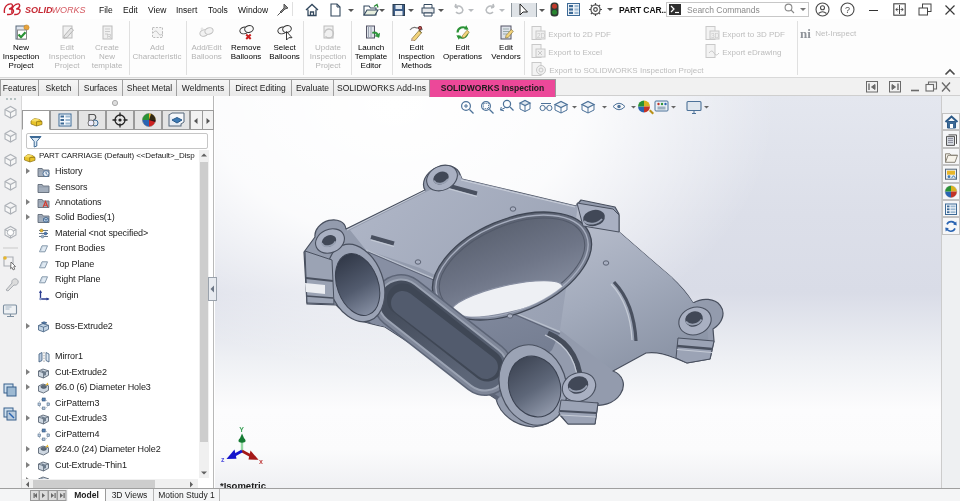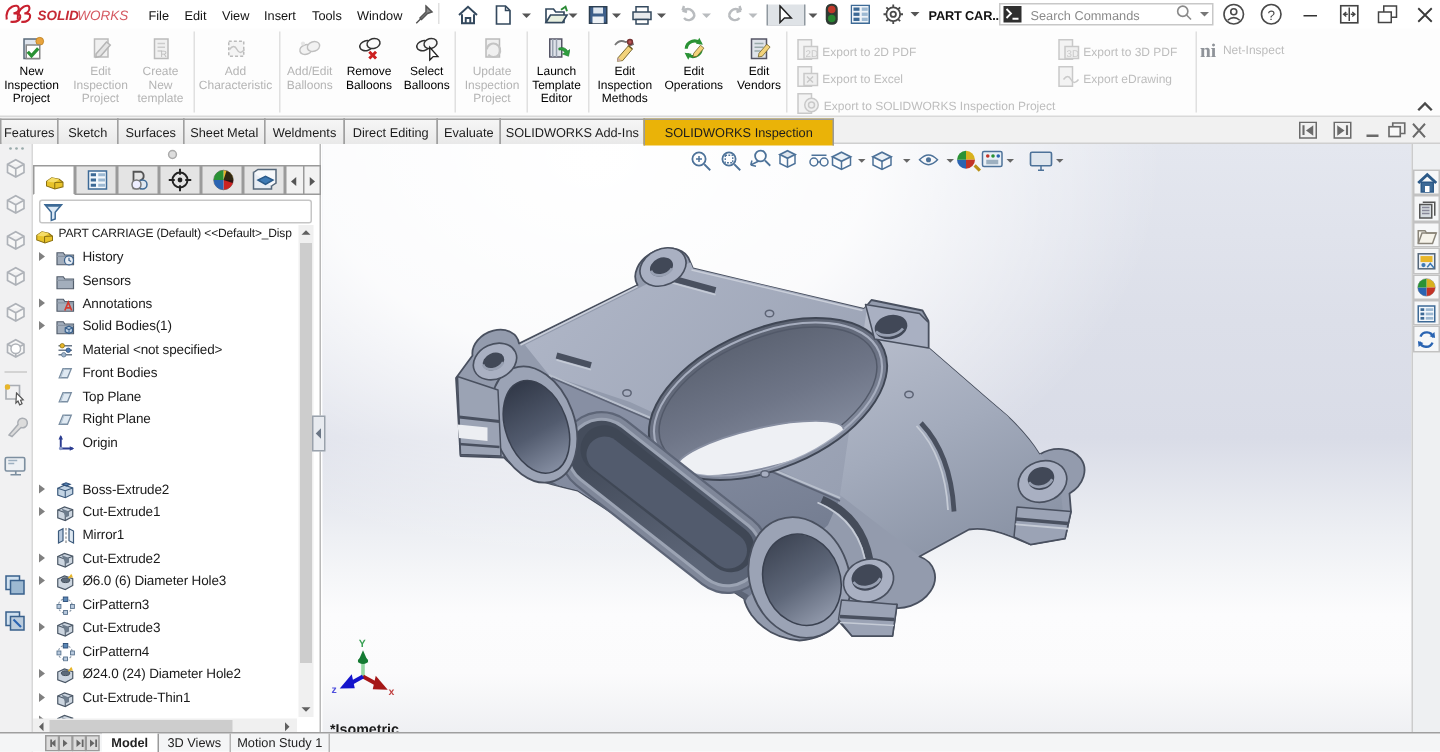--- a/index.html
+++ b/index.html
@@ -12,21 +12,21 @@
 
 #ribbon{position:absolute;left:0;top:19px;width:960px;height:59px;background:#fdfdfd;border-bottom:1px solid #d9d9d9}
 .rsep{position:absolute;top:2px;height:54px;width:1px;background:#e0e0e0}
 .rbtn{position:absolute;top:5px;text-align:center;font-size:8px;line-height:9px;color:#000;white-space:normal}
 .rbtn.dis{color:#b4b4b4;font-weight:normal}
 .rico{display:block;margin:0 auto 2px auto;width:17px;height:17px}
 .rrow{position:absolute;font-size:8px;color:#bdbdbd;white-space:nowrap}
 
 #tabbar{position:absolute;left:0;top:78px;width:960px;height:18px;background:#f1f1f1;border-bottom:1px solid #cfcfcf}
 .tab{position:absolute;top:1px;height:17px;border:1px solid #a0a0a0;border-bottom:none;background:linear-gradient(#f6f6f6,#e9e9e9);font-size:8.5px;color:#1c1c1c;text-align:center;line-height:16px}
-.tab.act{background:#eab308;font-weight:normal;height:18px;z-index:2;border-color:#9a9a9a}
+.tab.act{background:#ec4899;font-weight:bold;height:18px;z-index:2;border-color:#9a9a9a}
 
 #lstrip{position:absolute;left:0;top:96px;width:22px;height:405px;background:#f1f1f2;border-right:1px solid #d8d8d8}
 
 #tree{position:absolute;left:22px;top:96px;width:192px;height:394px;background:#fff;border-right:1px solid #b9b9b9}
 .ttabs{position:absolute;left:0;top:14px;width:192px;height:20px;background:#ececec;border-bottom:1px solid #9a9a9a}
 .ttab{position:absolute;top:0px;height:20px;width:28px;border:1px solid #9a9a9a;background:#e4e4e4}
 .ttab.act{background:#fff;border-bottom:1px solid #fff}
 .trow{position:absolute;left:0;width:176px;height:15px;font-size:9px;color:#1a1a1a}
 .trow .arr{position:absolute;left:4px;top:4px;width:0;height:0;border-left:4px solid #808080;border-top:3.5px solid transparent;border-bottom:3.5px solid transparent}
 .trow .lbl{position:absolute;left:33px;top:2px;letter-spacing:-0.1px}
@@ -551,27 +551,20 @@
           <use href="#i-orig"></use>
         </svg>
         <span class="lbl">Origin</span>
       </div>
   <div class="trow" style="top:222.5px">
         <span class="arr"></span>
         <svg class="ticon">
           <use href="#i-boss"></use>
         </svg>
         <span class="lbl">Boss-Extrude2</span>
-      </div>
-  <div class="trow" style="top:238.0px">
-        <span class="arr"></span>
-        <svg class="ticon">
-          <use href="#i-cut"></use>
-        </svg>
-        <span class="lbl">Cut-Extrude1</span>
       </div>
   <div class="trow" style="top:253.4px">
         <svg class="ticon">
           <use href="#i-mirr"></use>
         </svg>
         <span class="lbl">Mirror1</span>
       </div>
   <div class="trow" style="top:268.9px">
         <span class="arr"></span>
         <svg class="ticon">

